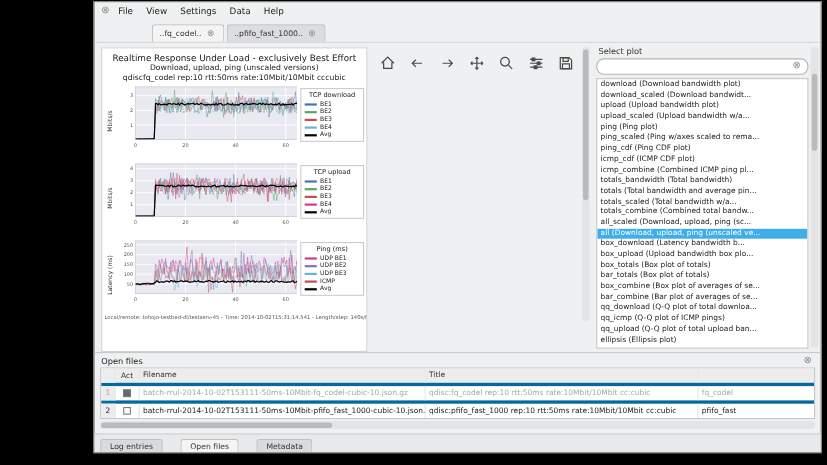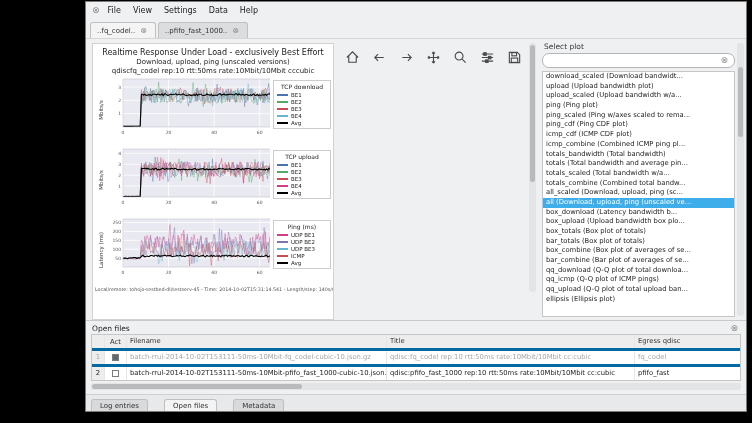--- a/index.html
+++ b/index.html
@@ -4,21 +4,21 @@
 <style>
   html,body{margin:0;padding:0;background:#000;width:752px;height:423px;overflow:hidden;
     font-family:"DejaVu Sans",sans-serif;}
   .window{position:absolute;left:85px;top:1px;width:662px;height:411px;background:#eff0f1;
     border:1px solid #7a7a7a;box-sizing:border-box;display:flex;flex-direction:column;}
   
   .menubar{height:17px;display:flex;align-items:center;font-size:8px;color:#222;padding:0 4px;flex:none;}
   .menu-item{padding:2px 6px;cursor:default;}
   .circx{font-size:9px;color:#8b8b8b;line-height:1;padding:0 2px;}
   
-  .tabbar{height:19px;display:flex;align-items:flex-end;gap:2px;padding:0 4px;flex:none;}
+  .tabbar{height:19px;display:flex;align-items:flex-end;gap:2px;padding:0 4px;flex:none;margin-left:48px;}
   .tab{height:15px;display:flex;align-items:center;gap:3px;padding:0 6px;font-size:7px;color:#333;
     background:#dcdddf;border:1px solid #bfc0c2;border-bottom:none;border-radius:3px 3px 0 0;}
   .tab.active{background:#f4f4f5;}
   .tab .circx{font-size:8px;}
   
   .main{flex:1;display:flex;min-height:0;border-top:1px solid #d6d6d6;}
   .plotpane{width:452px;flex:none;position:relative;padding:4px 12px 0 6px;box-sizing:border-box;
     display:flex;flex-direction:row;}
   .plotwhite{background:#fff;border:1px solid #d2d2d2;flex:1;padding:3px 2px 1px;overflow:hidden;}
   .ptitle{text-align:center;font-size:8px;color:#1a1a1a;line-height:11px;}
@@ -339,20 +339,21 @@
       </div>
     </div>
 
     <div class="sidebar">
       <div class="sidebar-title">Select plot</div>
       <div class="searchbox">
         <input type="text" value="" style="">
         <span class="circx">⊗</span>
       </div>
       <div class="plotlist" id="plotlist">
+          <div class="plot-item">download (Download bandwidth plot)</div>
           <div class="plot-item">download_scaled (Download bandwidt...</div>
           <div class="plot-item">upload (Upload bandwidth plot)</div>
           <div class="plot-item">upload_scaled (Upload bandwidth w/a...</div>
           <div class="plot-item">ping (Ping plot)</div>
           <div class="plot-item">ping_scaled (Ping w/axes scaled to rema...</div>
           <div class="plot-item">ping_cdf (Ping CDF plot)</div>
           <div class="plot-item">icmp_cdf (ICMP CDF plot)</div>
           <div class="plot-item">icmp_combine (Combined ICMP ping pl...</div>
           <div class="plot-item">totals_bandwidth (Total bandwidth)</div>
           <div class="plot-item">totals (Total bandwidth and average pin...</div>
@@ -382,21 +383,20 @@
     <div class="dock-header">
       <span>Open files</span>
       <span class="circx">⊗</span>
     </div>
     <div class="ftable" id="ftable">
         <div class="trow thead">
           <div class="tc n"></div>
           <div class="tc act">Act</div>
           <div class="tc fn">Filename</div>
           <div class="tc ti">Title</div>
-          <div class="tc eg">Egress qdisc</div>
         </div>
         <div class="trow dim">
           <div class="tc n">1</div>
           <div class="tc act">
             <span class="cb checked"></span>
           </div>
           <div class="tc fn">batch-rrul-2014-10-02T153111-50ms-10Mbit-fq_codel-cubic-10.json.gz</div>
           <div class="tc ti">qdisc:fq_codel rep:10 rtt:50ms rate:10Mbit/10Mbit cc:cubic</div>
           <div class="tc eg">fq_codel</div>
         </div>

